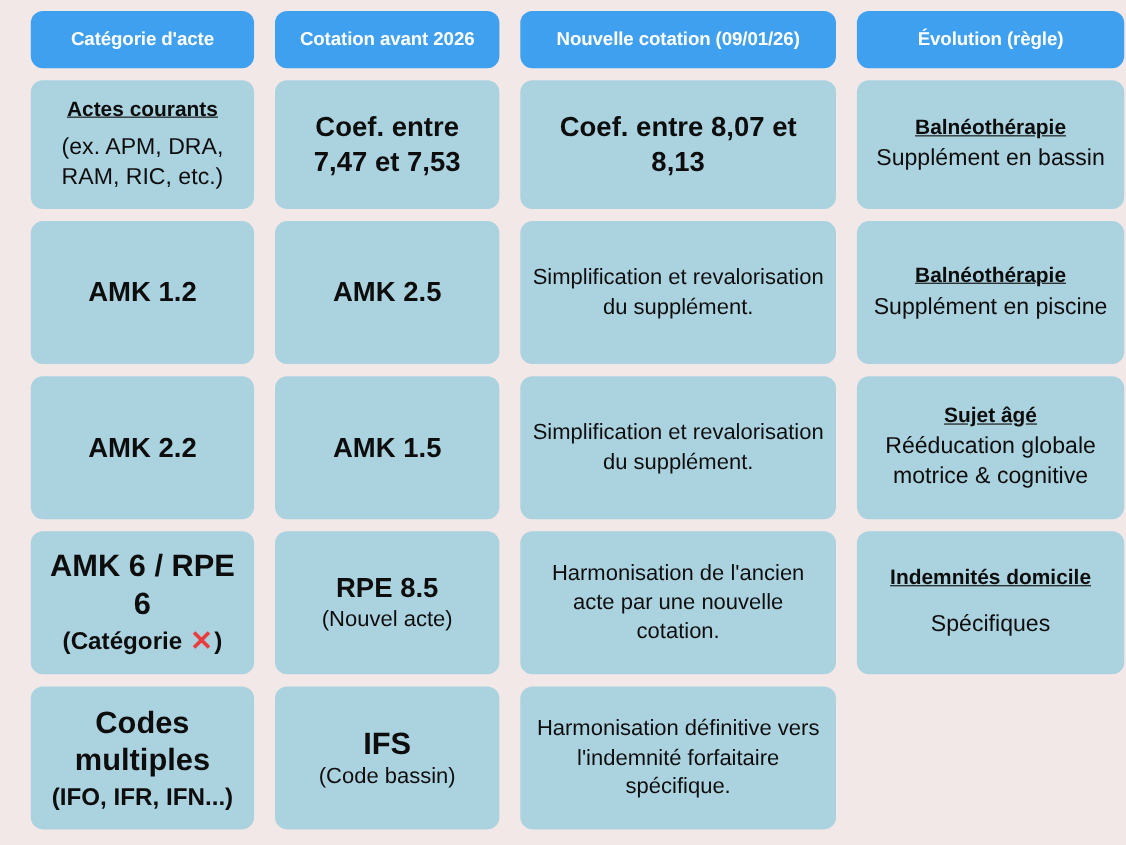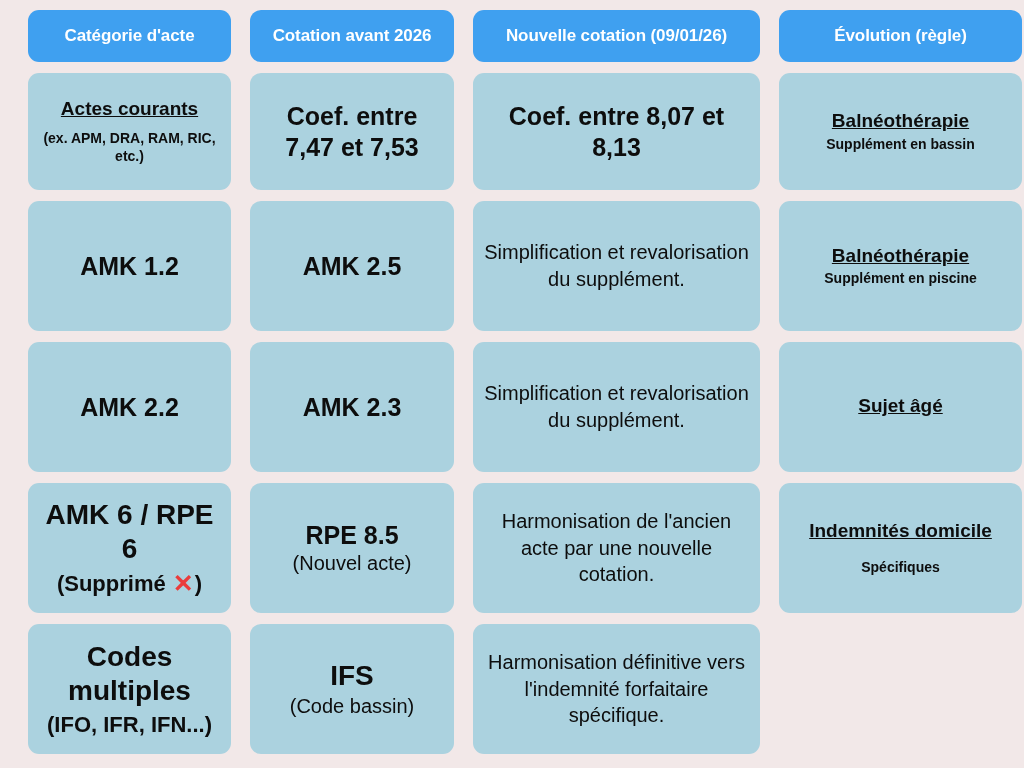--- a/index.html
+++ b/index.html
@@ -67,22 +67,22 @@
   }
 
   
   .cat-title {
     font-weight: bold;
     font-size: 19px;
     margin-bottom: 2px;
     text-decoration: underline;
   }
   .cat-sub {
-    font-weight: bold;
-    font-size: 14px;
+    font-weight: normal;
+    font-size: 21px;
     text-align: center;
   }
   .cell.c1-r1 .cat-sub { margin-top: 7px; }
   .cell.c1-r5 .cat-sub { margin-top: 14px; }
 
   
   .code-main {
     font-weight: bold;
     font-size: 25px;
     line-height: 1.22;
@@ -158,32 +158,33 @@
     </div>
 
     <div class="cell">
       <span class="cat-title">Balnéothérapie</span>
       <span class="cat-sub">Supplément en piscine</span>
     </div>
     <div class="cell">
       <span class="code-main">AMK 2.2</span>
     </div>
     <div class="cell">
-      <span class="code-main">AMK 2.3</span>
+      <span class="code-main">AMK 1.5</span>
     </div>
     <div class="cell">
       <span class="evo">Simplification et revalorisation du supplément.</span>
     </div>
 
     <div class="cell">
       <span class="cat-title">Sujet âgé</span>
+      <span class="cat-sub">Rééducation globale motrice &amp; cognitive</span>
     </div>
     <div class="cell">
       <span class="code-main small">AMK 6 / RPE 6</span>
-      <span class="code-sub bold"><span>(Supprimé </span><span class="xmark">✕</span><span>)</span></span>
+      <span class="code-sub bold"><span>(Catégorie </span><span class="xmark">✕</span><span>)</span></span>
     </div>
     <div class="cell">
       <span class="code-main">RPE 8.5</span>
       <span class="code-sub">(Nouvel acte)</span>
     </div>
     <div class="cell">
       <span class="evo">Harmonisation de l'ancien acte par une nouvelle cotation.</span>
     </div>
 
     <div class="cell c1-r5">

